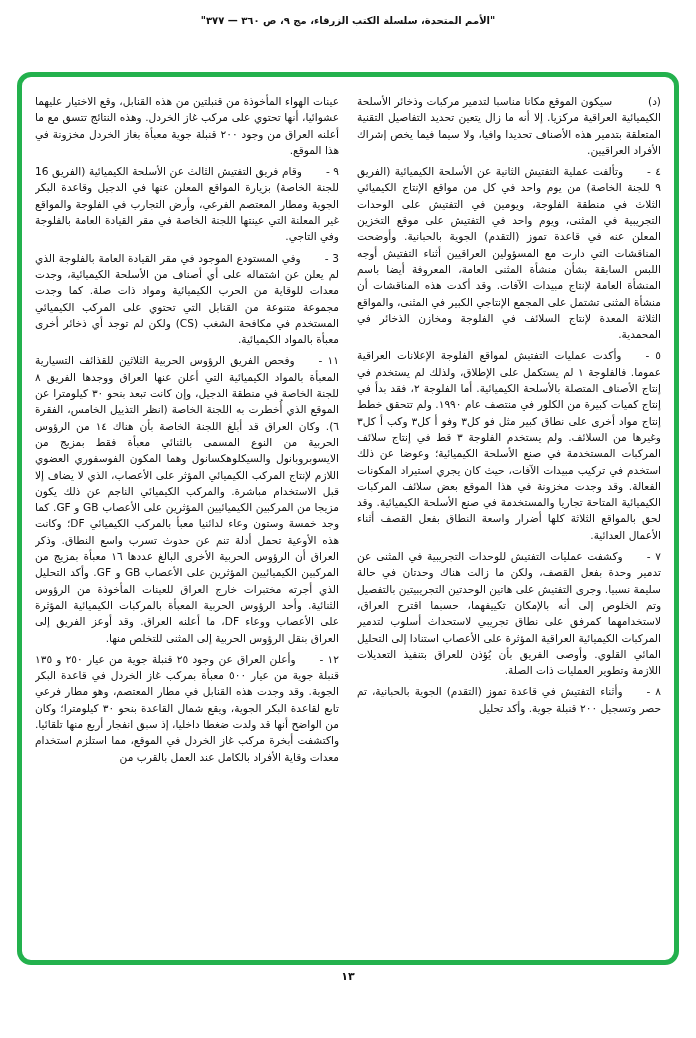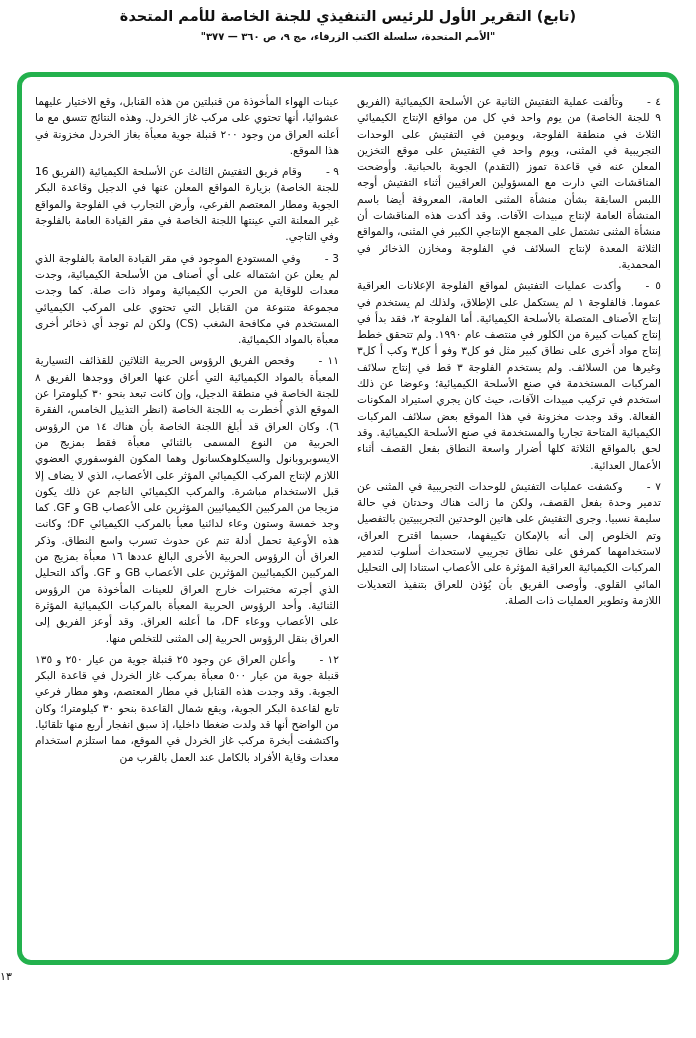--- a/index.html
+++ b/index.html
@@ -74,45 +74,50 @@
   }
   .marker:empty {
     display: none;
     margin: 0;
   }
   .page-number {
     position: absolute;
     top: 970px;
     left: 0;
     right: 0;
-    text-align: left;
+    text-align: center;
     font-size: 11px;
-    font-weight: normal;
+    font-weight: bold;
   }
 </style>
 </head>
 <body>
 
 <div class="header">
-  <div class="doc-title">(تابع) التقرير الأول للرئيس التنفيذي للجنة الخاصة للأمم المتحدة</div>
   <div class="doc-source">"الأمم المتحدة، سلسلة الكتب الزرقاء، مج ٩، ص ٣٦٠ — ٣٧٧"</div>
 </div>
 
 <div class="green-box">
   <div class="columns">
 
     <div class="col">
       <div class="para">
+        <span class="marker wide">(د)</span><span>سيكون الموقع مكانا مناسبا لتدمير مركبات وذخائر الأسلحة الكيميائية العراقية مركزيا. إلا أنه ما زال يتعين تحديد التفاصيل التقنية المتعلقة بتدمير هذه الأصناف تحديدا وافيا، ولا سيما فيما يخص إشراك الأفراد العراقيين.</span>
+      </div>
+      <div class="para">
         <span class="marker">٤ -</span><span>وتألفت عملية التفتيش الثانية عن الأسلحة الكيميائية (الفريق ٩ للجنة الخاصة) من يوم واحد في كل من مواقع الإنتاج الكيميائي الثلاث في منطقة الفلوجة، ويومين في التفتيش على الوحدات التجريبية في المثنى، ويوم واحد في التفتيش على موقع التخزين المعلن عنه في قاعدة تموز (التقدم) الجوية بالحبانية. وأوضحت المناقشات التي دارت مع المسؤولين العراقيين أثناء التفتيش أوجه اللبس السابقة بشأن منشأة المثنى العامة، المعروفة أيضا باسم المنشأة العامة لإنتاج مبيدات الآفات. وقد أكدت هذه المناقشات أن منشأة المثنى تشتمل على المجمع الإنتاجي الكبير في المثنى، والمواقع الثلاثة المعدة لإنتاج السلائف في الفلوجة ومخازن الذخائر في المحمدية.</span>
       </div>
       <div class="para">
         <span class="marker">٥ -</span><span>وأكدت عمليات التفتيش لمواقع الفلوجة الإعلانات العراقية عموما. فالفلوجة ١ لم يستكمل على الإطلاق، ولذلك لم يستخدم في إنتاج الأصناف المتصلة بالأسلحة الكيميائية. أما الفلوجة ٢، فقد بدأ في إنتاج كميات كبيرة من الكلور في منتصف عام ١٩٩٠. ولم تتحقق خطط إنتاج مواد أخرى على نطاق كبير مثل فو كل٣ وفو أ كل٣ وكب أ كل٣ وغيرها من السلائف. ولم يستخدم الفلوجة ٣ قط في إنتاج سلائف المركبات المستخدمة في صنع الأسلحة الكيميائية؛ وعوضا عن ذلك استخدم في تركيب مبيدات الآفات، حيث كان يجري استيراد المكونات الفعالة. وقد وجدت مخزونة في هذا الموقع بعض سلائف المركبات الكيميائية المتاحة تجاريا والمستخدمة في صنع الأسلحة الكيميائية. وقد لحق بالمواقع الثلاثة كلها أضرار واسعة النطاق بفعل القصف أثناء الأعمال العدائية.</span>
       </div>
       <div class="para">
         <span class="marker">٧ -</span><span>وكشفت عمليات التفتيش للوحدات التجريبية في المثنى عن تدمير وحدة بفعل القصف، ولكن ما زالت هناك وحدتان في حالة سليمة نسبيا. وجرى التفتيش على هاتين الوحدتين التجريبيتين بالتفصيل وتم الخلوص إلى أنه بالإمكان تكييفهما، حسبما اقترح العراق، لاستخدامهما كمرفق على نطاق تجريبي لاستحداث أسلوب لتدمير المركبات الكيميائية العراقية المؤثرة على الأعصاب استنادا إلى التحليل المائي القلوي. وأوصى الفريق بأن يُؤذن للعراق بتنفيذ التعديلات اللازمة وتطوير العمليات ذات الصلة.</span>
+      </div>
+      <div class="para">
+        <span class="marker">٨ -</span><span>وأثناء التفتيش في قاعدة تموز (التقدم) الجوية بالحبانية، تم حصر وتسجيل ٢٠٠ قنبلة جوية. وأكد تحليل</span>
       </div>
     </div>
 
     <div class="col">
       <div class="para">
         <span>عينات الهواء المأخوذة من قنبلتين من هذه القنابل، وقع الاختيار عليهما عشوائيا، أنها تحتوي على مركب غاز الخردل. وهذه النتائج تتسق مع ما أعلنه العراق من وجود ٢٠٠ قنبلة جوية معبأة بغاز الخردل مخزونة في هذا الموقع.</span>
       </div>
       <div class="para">
         <span class="marker">٩ -</span><span>وقام فريق التفتيش الثالث عن الأسلحة الكيميائية (الفريق 16 للجنة الخاصة) بزيارة المواقع المعلن عنها في الدجيل وقاعدة البكر الجوية ومطار المعتصم الفرعي، وأرض التجارب في الفلوجة والمواقع غير المعلنة التي عينتها اللجنة الخاصة في مقر القيادة العامة بالفلوجة وفي التاجي.</span>
       </div>

